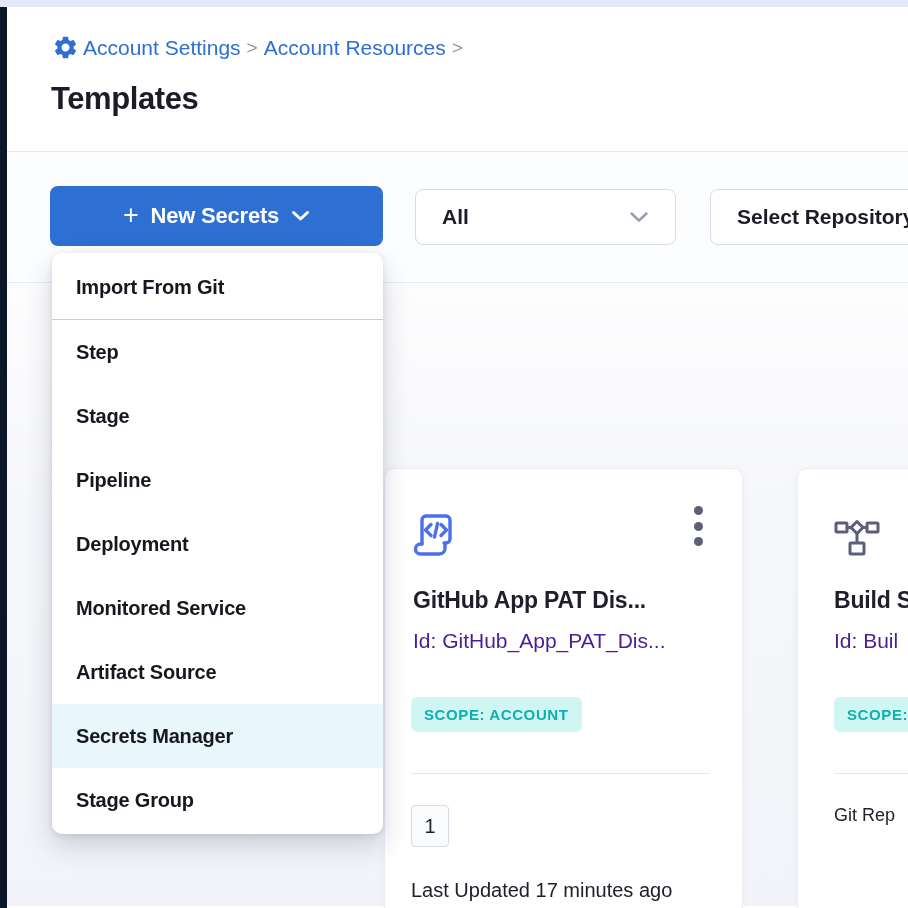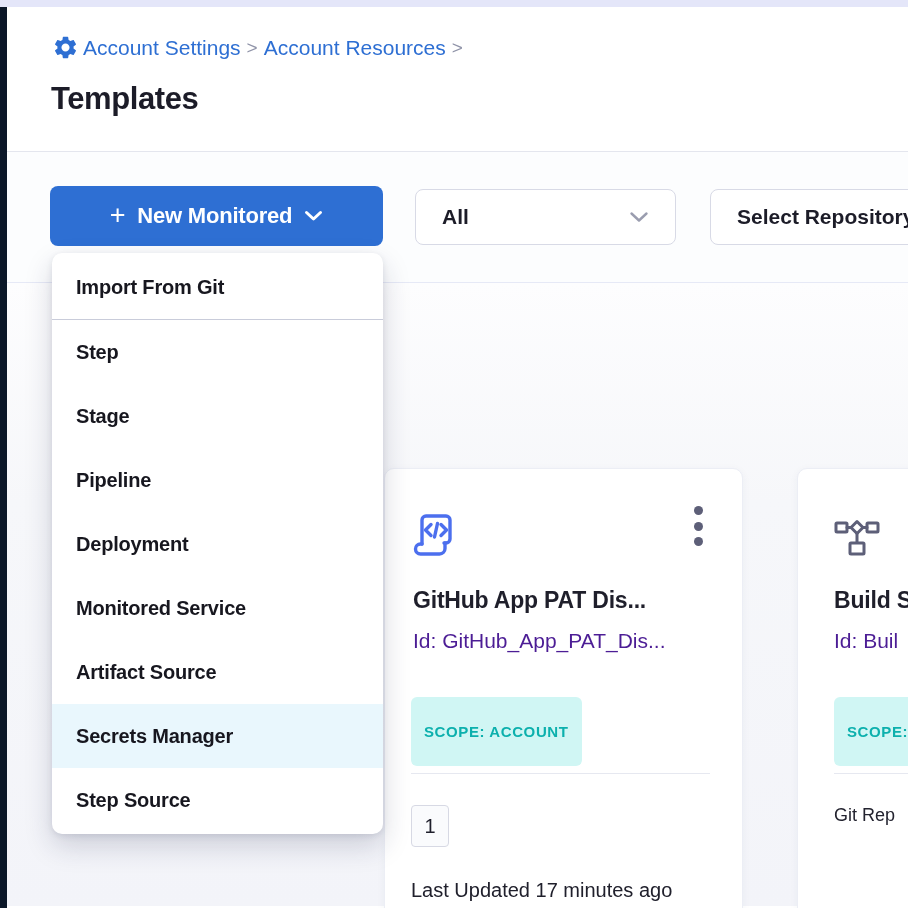--- a/index.html
+++ b/index.html
@@ -57,21 +57,21 @@
   .kebab i { width:9px; height:9px; border-radius:50%; background:#5d5f78; display:block; }
 
   .card-title { position:absolute; left:28px; top:118px; font-size:23px; font-weight:600; letter-spacing:-0.2px; color:#1f1f2b; white-space:nowrap; }
   .card-2 .card-title { left:36px; }
   .card-id { position:absolute; left:28px; top:160px; font-size:21px; color:#4c1d95; white-space:nowrap; }
   .card-2 .card-id { left:36px; }
 
   .scope-badge {
     position:absolute; left:26px; top:228px; background:#d0f6f4; color:#0cb0ad;
     font-size:15px; font-weight:700; letter-spacing:0.6px; border-radius:6px;
-    padding:26px 13px; white-space:nowrap;
+    padding:9px 13px; white-space:nowrap;
   }
   .card-2 .scope-badge { left:36px; }
 
   .card-divider { position:absolute; left:26px; right:32px; top:304px; height:1px; background:#e6e8f0; }
   .card-2 .card-divider { left:36px; right:0; }
 
   .version-box {
     position:absolute; left:26px; top:336px; width:38px; height:42px;
     border:1px solid #d7d9e4; border-radius:4px; background:#fafbfd;
     display:flex; align-items:center; justify-content:center; font-size:20px; color:#1f1f2c;
@@ -113,21 +113,21 @@
       <span class="crumb-sep">&gt;</span>
       <a class="crumb-link">Account Resources</a>
       <span class="crumb-sep">&gt;</span>
     </div>
     <div class="page-title">Templates</div>
   </div>
 
   <div class="toolbar">
     <button class="btn-new">
       <span class="plus">+</span>
-      <span>New Monitored</span>
+      <span>New Secrets</span>
       <svg width="19" height="12" viewBox="0 0 19 12">
           <path d="M2.5 2.5 l7 6.5 7-6.5" stroke="#ffffff" stroke-width="3" fill="none" stroke-linecap="round" stroke-linejoin="round"></path>
         </svg>
     </button>
 
     <div class="select select-type">
       <span>All</span>
       <svg class="chev-gray" viewBox="0 0 20 12">
           <path d="M2.5 2.5 l7.5 7 7.5-7" stroke="#9a9daf" stroke-width="2.4" fill="none" stroke-linecap="round" stroke-linejoin="round"></path>
         </svg>
@@ -187,14 +187,14 @@
 <div class="menu">
   <div class="menu-item">Import From Git</div>
   <div class="menu-divider"></div>
   <div class="menu-item">Step</div>
   <div class="menu-item">Stage</div>
   <div class="menu-item">Pipeline</div>
   <div class="menu-item">Deployment</div>
   <div class="menu-item">Monitored Service</div>
   <div class="menu-item">Artifact Source</div>
   <div class="menu-item highlighted">Secrets Manager</div>
-  <div class="menu-item">Step Source</div>
+  <div class="menu-item">Stage Group</div>
 </div>
 
 </body></html>

